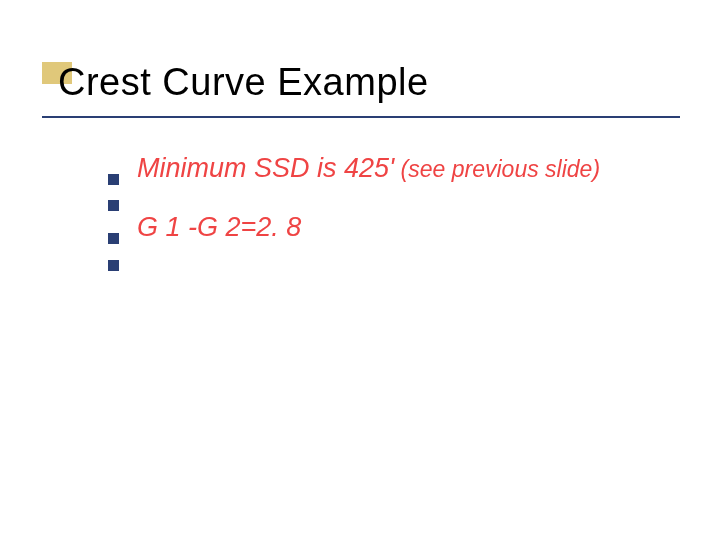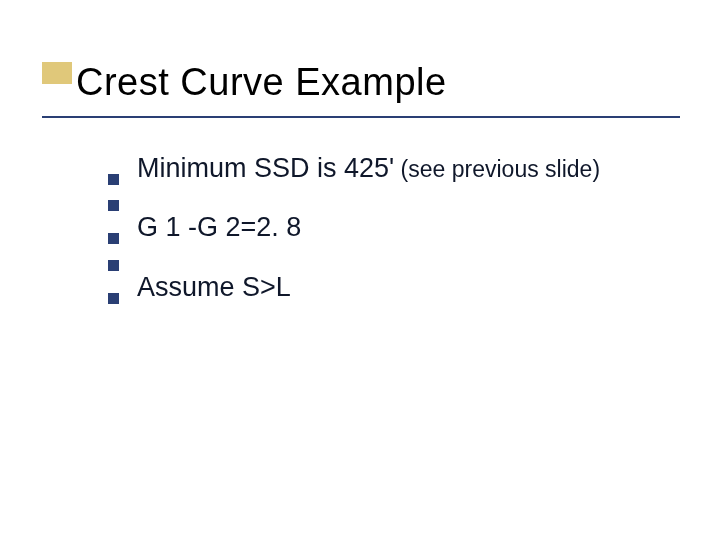--- a/index.html
+++ b/index.html
@@ -26,21 +26,21 @@
   .title-accent {
     position: absolute;
     left: 0;
     top: 0;
     width: 30px;
     height: 22px;
     background: #e0c87a;
   }
   .title-text {
     position: relative;
-    margin-left: 34px;
+    margin-left: 16px;
     font-size: 38px;
     font-weight: 400;
     color: #000000;
     line-height: 1.1;
     letter-spacing: 0.5px;
   }
   .title-underline {
     position: absolute;
     left: 0;
     right: 0;
@@ -63,22 +63,23 @@
     flex: 0 0 auto;
     width: 11px;
     height: 11px;
     background: #2a3f74;
     margin-right: 18px;
     position: relative;
     top: 8px;
   }
   .bullet-text {
     font-size: 27px;
-    color: #0f172a;
+    color: #ef4444;
     line-height: 1.35;
+    font-style: italic;
   }
   .bullet-note {
     font-size: 23px;
   }
 </style>
 </head>
 <body>
 
 <div class="slide">
 
@@ -105,23 +106,17 @@
       <div class="bullet-icon"></div>
       <div class="bullet-text">
         <span>G 1 -G 2=2. 8</span><span class="bullet-note"></span>
       </div>
     </div>
 
     <div class="bullet-row">
       <div class="bullet-icon"></div>
     </div>
 
-    <div class="bullet-row">
-      <div class="bullet-icon"></div>
-      <div class="bullet-text">
-        <span>Assume S&gt;L</span><span class="bullet-note"></span>
-      </div>
-    </div>
 
 
   </div>
 
 </div>
 
 </body></html>

